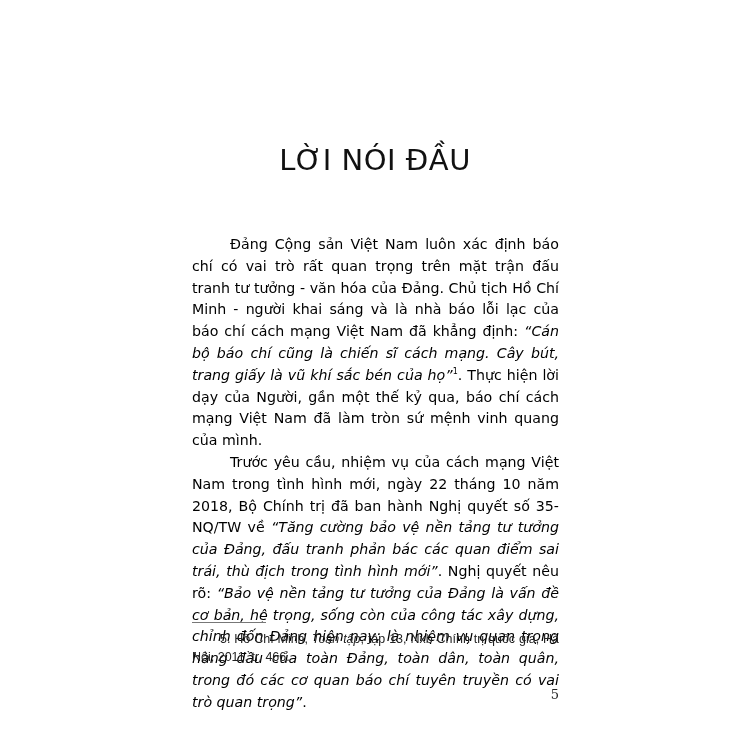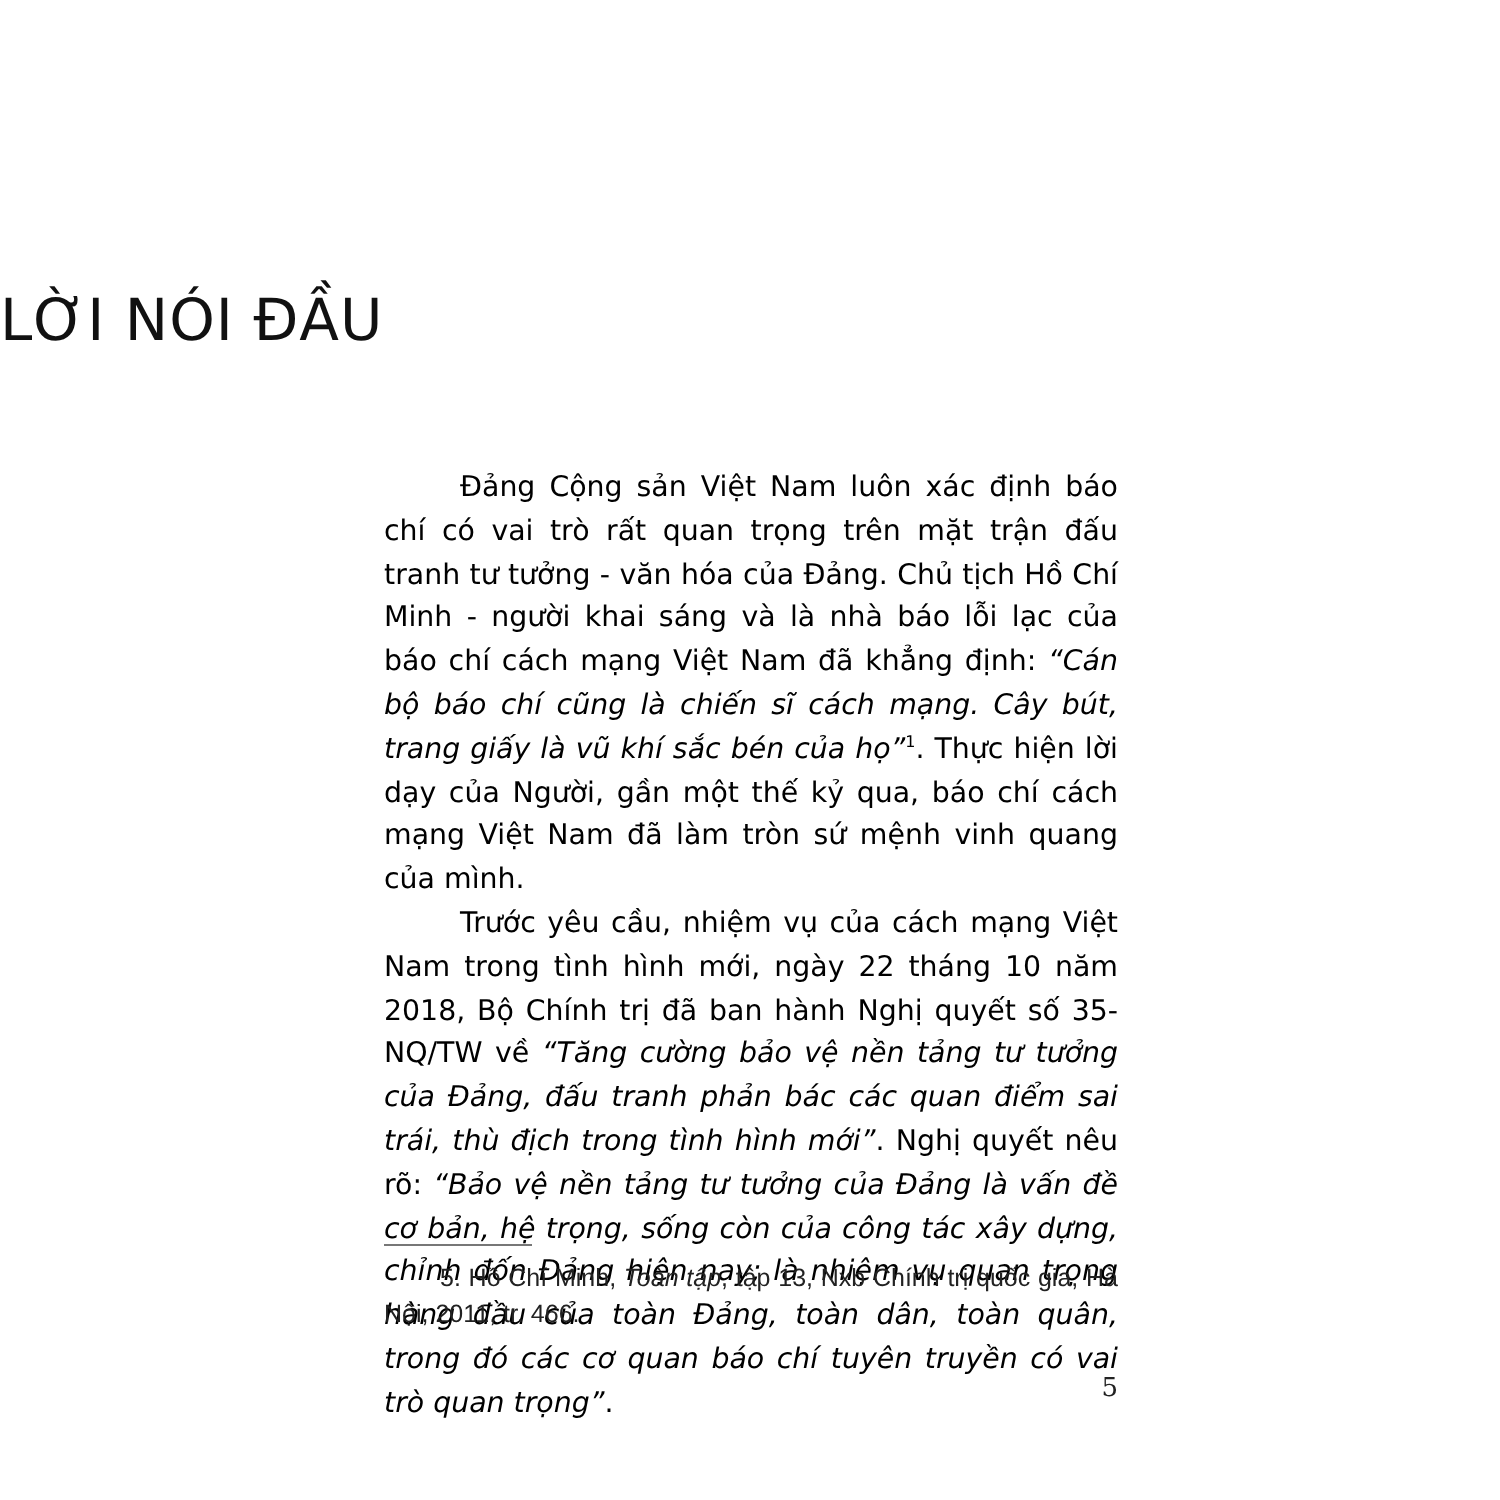--- a/index.html
+++ b/index.html
@@ -1,17 +1,17 @@
 <!DOCTYPE html>
 <html><head>
 <meta charset="utf-8">
 <style>
   html, body { margin:0; padding:0; background:#ffffff; }
   body { width:750px; height:750px; position:relative; overflow:hidden; color:#1a1a1a; }
-  .title { position:absolute; left:0; width:750px; top:143px; text-align:left;
+  .title { position:absolute; left:0; width:750px; top:143px; text-align:center;
     font-family:"DejaVu Sans", sans-serif; font-size:29px; letter-spacing:0.5px; font-weight:normal; color:#111; }
   .body { position:absolute; left:192px; width:367px; top:234px;
     font-family:"DejaVu Sans", sans-serif; font-size:14.2px; line-height:21.8px; text-align:justify; color:#000000; }
   .body p { margin:0; text-indent:38px; }
   .body i { font-style:italic; }
   sup { font-size:8px; line-height:0; vertical-align:super; }
   .fn-rule { position:absolute; left:192px; top:622px; width:74px; height:1px; background:#777; }
   .footnote { position:absolute; left:192px; width:367px; top:630px;
     font-family:"Liberation Sans", sans-serif; font-size:12.5px; line-height:18px; text-align:justify; color:#222; }
   .footnote p { margin:0; text-indent:28px; }

